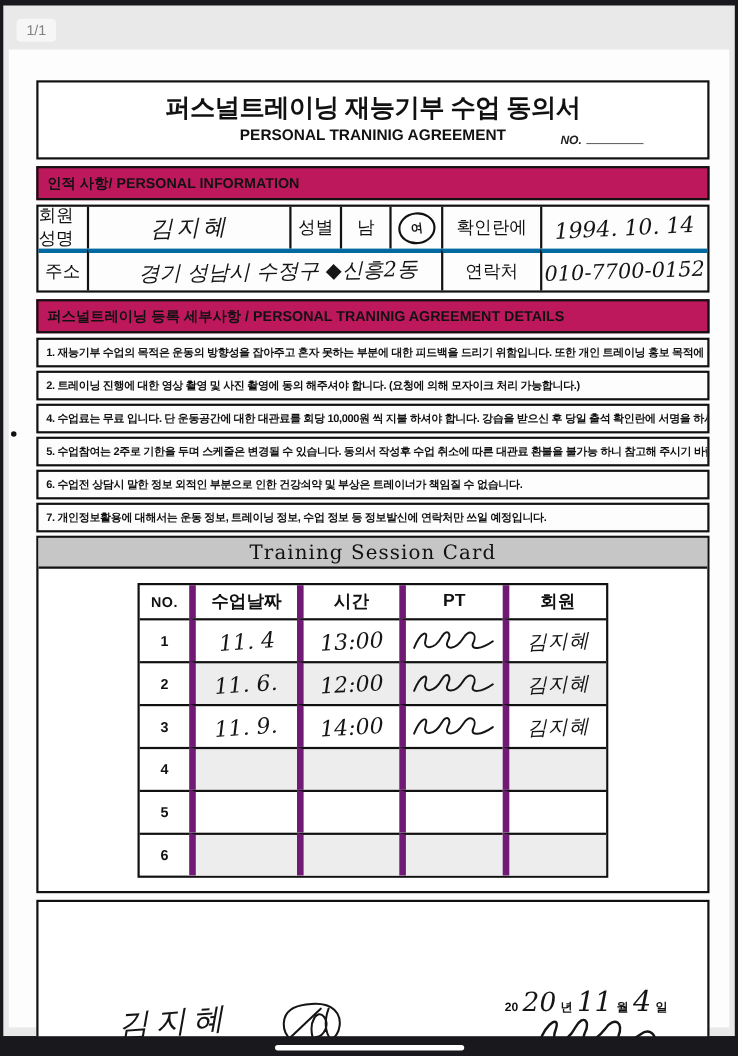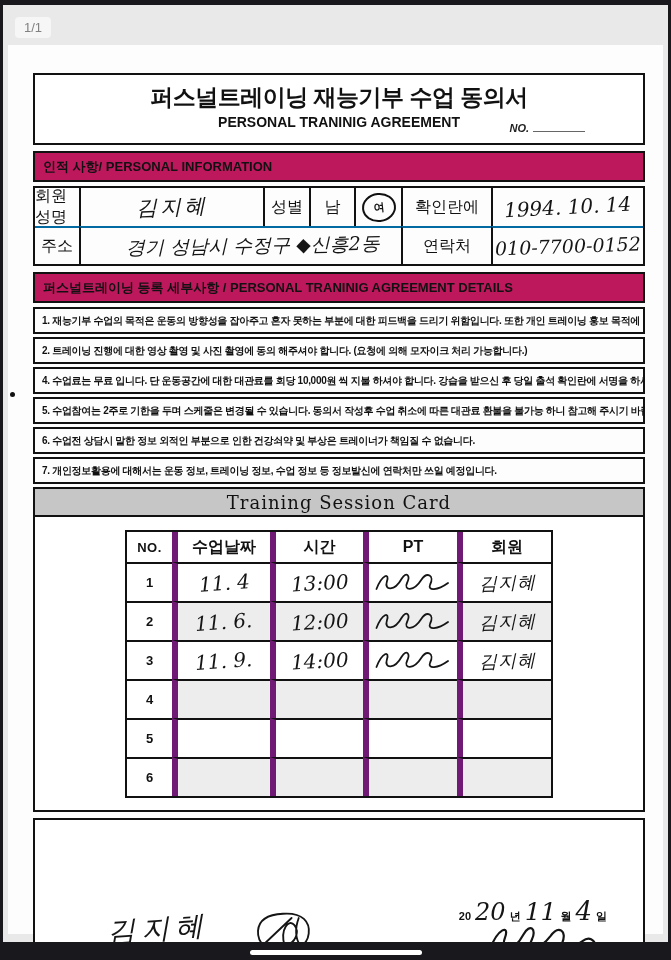--- a/index.html
+++ b/index.html
@@ -25,21 +25,21 @@
 
   
   .bar { border:2.5px solid #111; background:#be185d; font-size:13px; font-weight:bold;
     padding:5px 8px 4px; margin-bottom:4px; }
 
   
   .info-table { display:grid; grid-template-columns:44px 184px 46px 45px 47px 90px 1fr;
     border:2.5px solid #111; margin-bottom:6px; }
   .info-table .cell { border-left:2px solid #111; height:38px; display:flex; align-items:center; justify-content:center; }
   .info-table .cell.first { border-left:none; }
-  .info-table .cell.r2 { border-top:2px solid #0369a1; }
+  .info-table .cell.r2 { border-top:4px solid #0369a1; }
   .lbl { font-size:16px; font-weight:normal; }
   .addr-span { grid-column: span 4; justify-content:flex-start; padding-left:24px; }
 
   
   .hw { font-family:"DejaVu Serif","Liberation Serif",serif; font-style:italic; color:#151515; }
   .hw-name { font-size:21px; transform:rotate(-2deg); letter-spacing:3px; }
   .hw-birth { font-size:20px; transform:rotate(-3deg); }
   .hw-addr { font-size:19px; transform:rotate(-1deg); }
   .hw-phone { font-size:19px; transform:rotate(-2deg); }
   .circle-f { display:inline-flex; align-items:center; justify-content:center; width:34px; height:29px;

